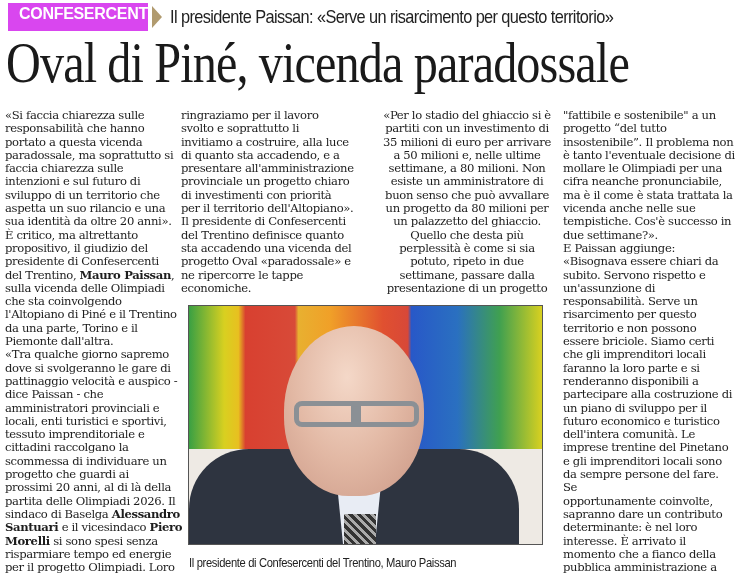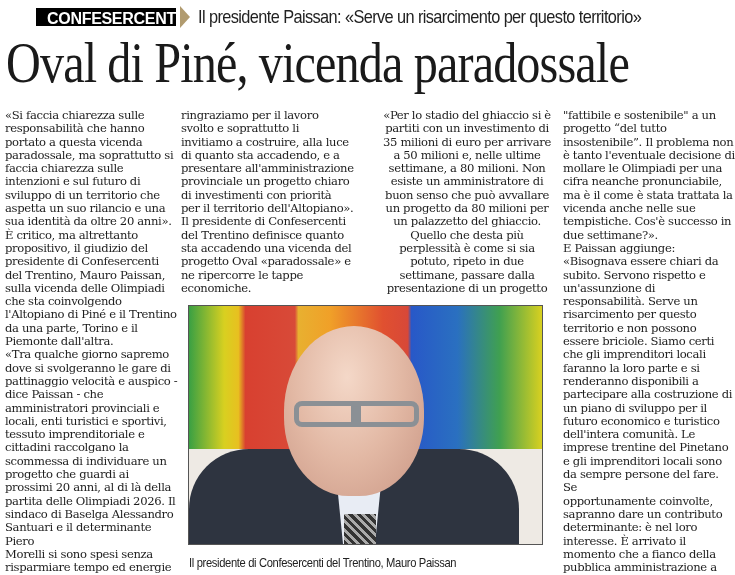--- a/index.html
+++ b/index.html
@@ -1,24 +1,24 @@
 <!DOCTYPE html>
 <html><head>
 <meta charset="utf-8">
 <style>
   html, body { margin: 0; padding: 0; background: #ffffff; }
   body { width: 735px; height: 575px; overflow: hidden; position: relative; font-family: "DejaVu Serif", serif; color: #1a1a1a; }
   .kicker-row { position: absolute; left: 8px; top: 6px; height: 22px; display: flex; align-items: center; }
-  .kicker-tag { position: relative; background: #000000; color: #fff; font-family: "Liberation Sans", sans-serif; font-weight: bold; font-size: 16px; letter-spacing: -0.3px; height: 18px; line-height: 22px; padding: 0 10px 0 11px; width: 140px; box-sizing: border-box; margin-left: 28px; }
+  .kicker-tag { position: relative; background: #d946ef; color: #fff; font-family: "Liberation Sans", sans-serif; font-weight: bold; font-size: 16px; letter-spacing: -0.3px; height: 28px; line-height: 22px; padding: 0 10px 0 11px; width: 140px; box-sizing: border-box; }
   .kicker-arrow { width: 0; height: 0; border-top: 11px solid transparent; border-bottom: 11px solid transparent; border-left: 10px solid #b19b6f; margin-left: 4px; }
   .kicker-text { font-family: "Liberation Sans", sans-serif; font-size: 19px; color: #222; margin-left: 8px; letter-spacing: -0.7px; transform: scaleX(0.86); transform-origin: left center; white-space: nowrap; }
   .headline { position: absolute; left: 6px; top: 34px; font-family: "Liberation Serif", serif; font-size: 56px; line-height: 58px; color: #1a1a1a; letter-spacing: -1px; white-space: nowrap; transform: scaleX(0.86); transform-origin: left top; }
   .col { position: absolute; top: 109px; font-family: "DejaVu Serif", serif; font-size: 11.6px; line-height: 13.3px; color: #1d1d1d; letter-spacing: -0.35px; }
   .col p { margin: 0; white-space: pre-line; }
-  .col b { font-weight: normal; }
+  .col b { font-weight: bold; }
   #col1 { left: 5px; width: 178px; }
   #col2 { left: 181px; width: 182px; }
   #col3 { left: 376px; width: 182px; text-align: center; }
   #col4 { left: 563px; width: 172px; }
   .photo { position: absolute; left: 188px; top: 305px; width: 355px; height: 240px; overflow: hidden; border: 1px solid #555; box-sizing: border-box;
     background: linear-gradient(90deg, #3aa043 0%, #d8d020 10%, #e8c020 14%, #d84030 16%, #d84a38 30%, #e8b030 31%, #f0a028 40%, #e05030 55%, #d84838 62%, #2858c8 63%, #2a70c0 76%, #40a050 88%, #d8d020 100%); }
   .photo .wall { position: absolute; left: 0; right: 0; bottom: 0; height: 95px; background: #eeeae4; }
   .photo .head { position: absolute; left: 95px; top: 20px; width: 140px; height: 170px; border-radius: 50% 50% 46% 46%; background: radial-gradient(ellipse at 45% 30%, #f4d8c8 0%, #e2b8a4 50%, #c99684 100%); }
   .photo .glasses { position: absolute; left: 105px; top: 95px; width: 125px; height: 26px; border: 5px solid #8b9095; border-radius: 8px; box-sizing: border-box; background: transparent; }
   .photo .glasses:after { content: ""; position: absolute; left: 52px; top: -5px; width: 10px; height: 26px; background: #8b9095; }
@@ -63,21 +63,21 @@
 dice Paissan - che
 amministratori provinciali e
 locali, enti turistici e sportivi,
 tessuto imprenditoriale e
 cittadini raccolgano la
 scommessa di individuare un
 progetto che guardi ai
 prossimi 20 anni, al di là della
 partita delle Olimpiadi 2026. Il
 sindaco di Baselga </span><b>Alessandro
-Santuari</b><span> e il determinante </span><b>Piero
+Santuari</b><span> e il vicesindaco </span><b>Piero
 Morelli</b><span> si sono spesi senza
 risparmiare tempo ed energie
 per il progetto Olimpiadi. Loro
 hanno operato per il bene
 dell'intero Altopiano e della
 comunità Pinetana. Li</span></p>
 </div>
 
 <div class="col" id="col2">
   <p>ringraziamo per il lavoro

